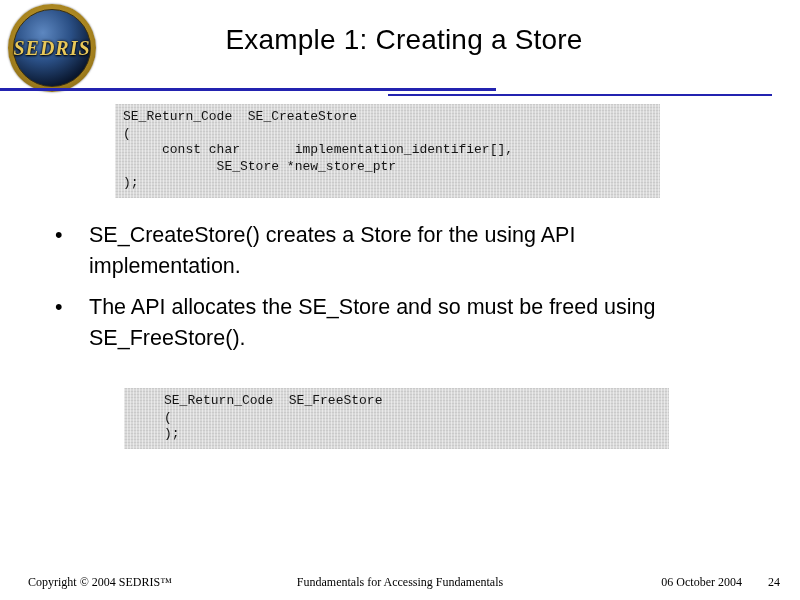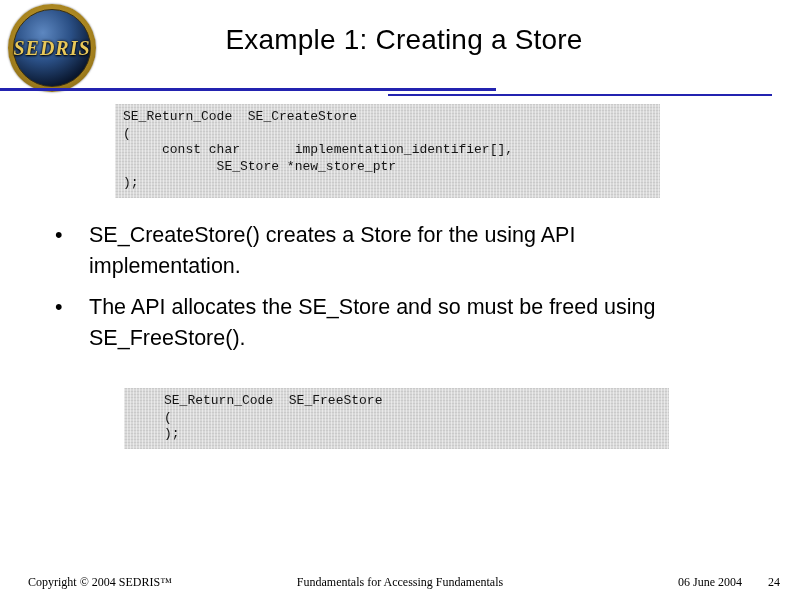--- a/index.html
+++ b/index.html
@@ -126,17 +126,17 @@
 
   <div class="codeblock code2">
     <div class="codeline">SE_Return_Code  SE_FreeStore</div>
     <div class="codeline">(</div>
     <div class="codeline">);</div>
   </div>
 
   <div class="footer">
     <span class="f-left">Copyright © 2004 SEDRIS™</span>
     <span class="f-center">Fundamentals for Accessing Fundamentals</span>
-    <span class="f-date">06 June 2004</span>
+    <span class="f-date">06 October 2004</span>
     <span class="f-page">24</span>
   </div>
 
 </div>
 
 </body></html>

